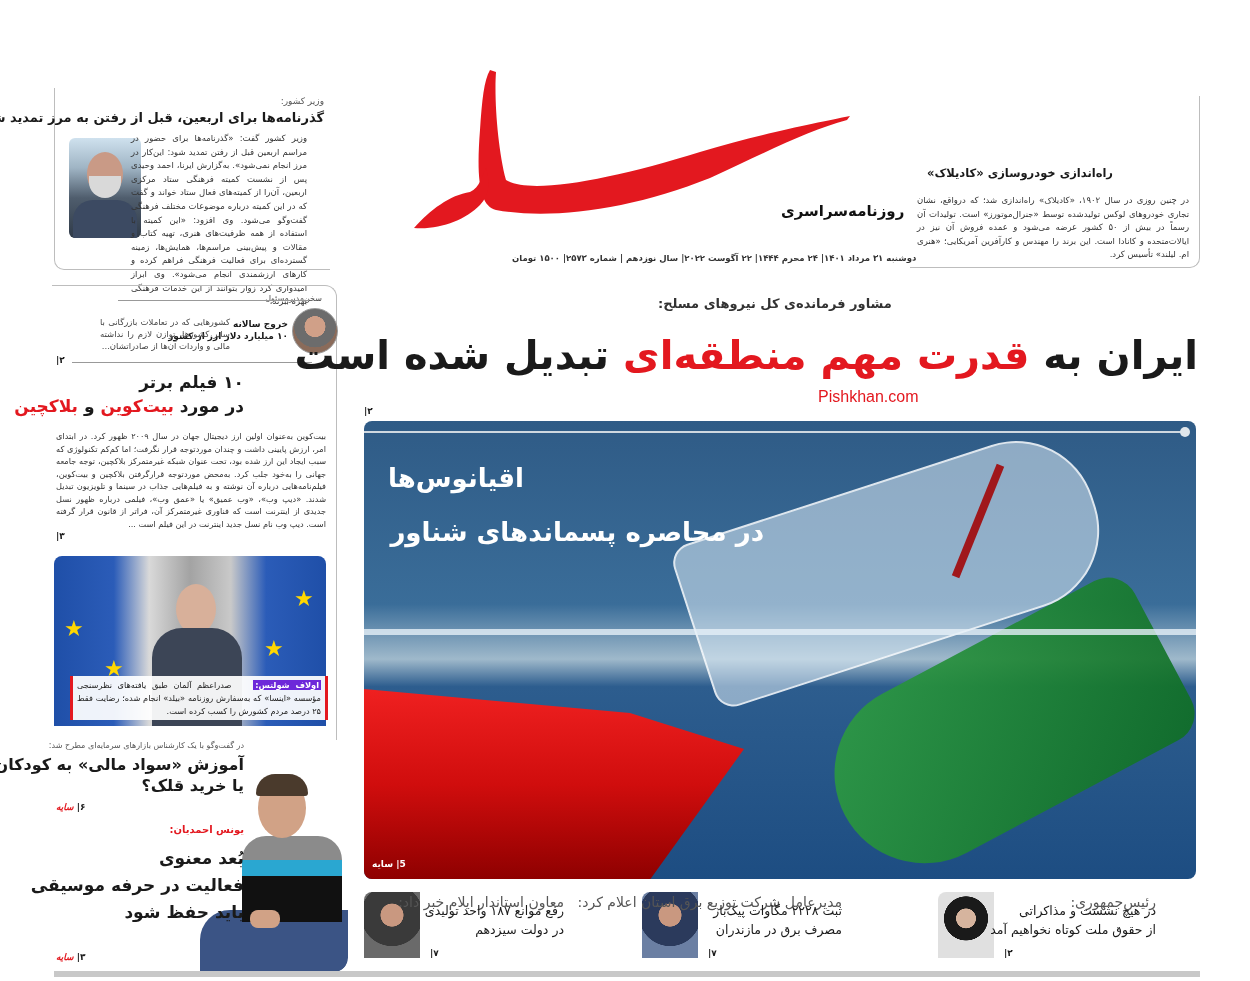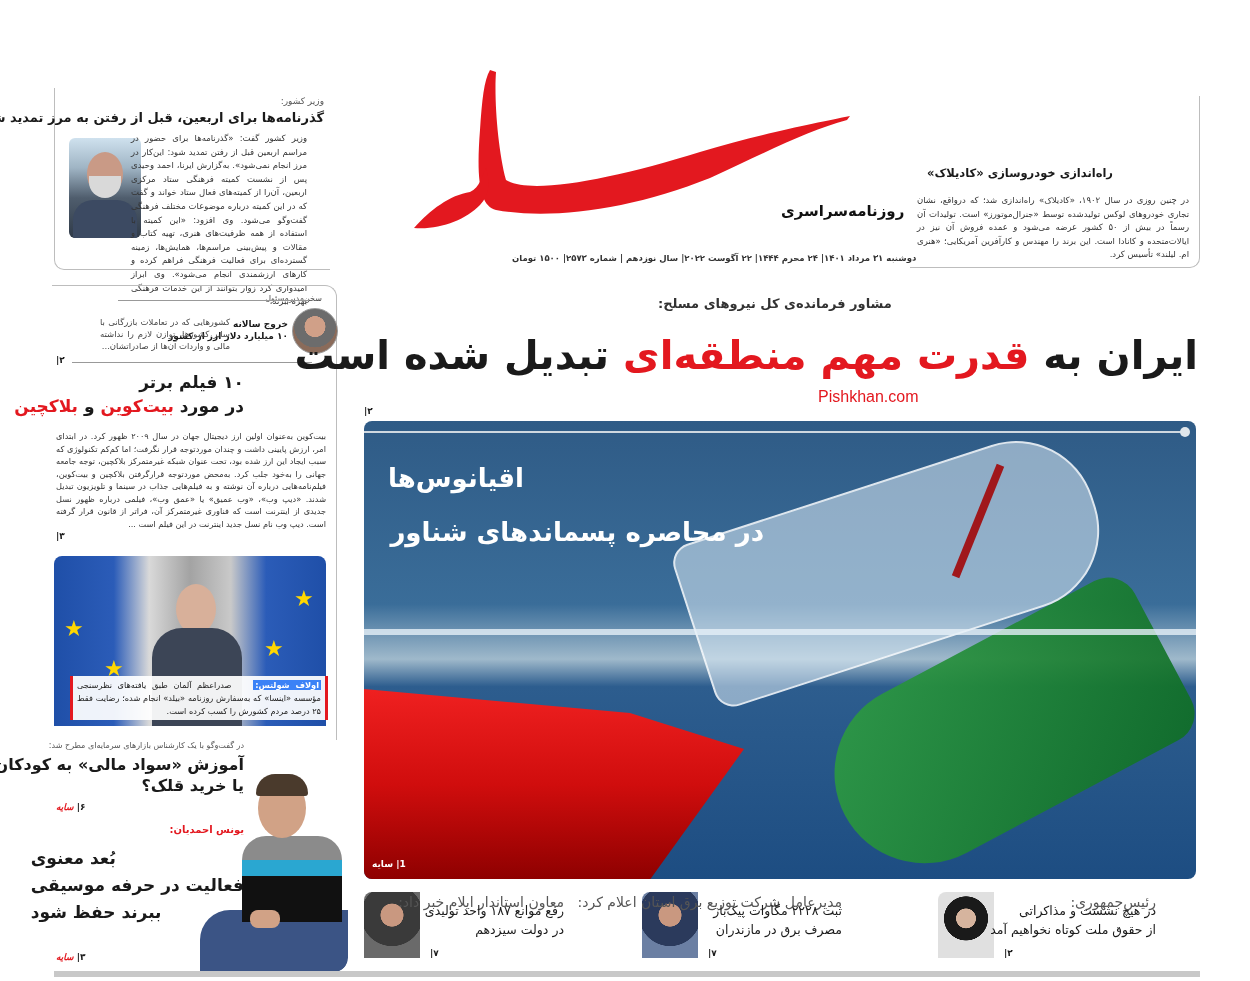--- a/index.html
+++ b/index.html
@@ -55,37 +55,37 @@
   #film-text { position: absolute; left: 56px; top: 430px; width: 270px; font-size: 8.2px; line-height: 12.5px; color:#333; text-align: justify; }
   #film-page { position: absolute; left: 56px; top: 531px; font-size: 9px; font-weight: bold; }
 
   #scholz-photo { position: absolute; left: 54px; top: 556px; width: 272px; height: 170px; border-radius: 8px 8px 0 0; overflow: hidden;
     background: linear-gradient(90deg, #1f4fa8 0%, #2b5cb8 22%, #d9d9d9 35%, #a3a3a3 50%, #c9c9c9 65%, #2b5cb8 78%, #1f4fa8 100%); }
   #scholz-photo .star { position:absolute; color: #ffd700; font-size: 22px; }
   #scholz-photo .person-head { position:absolute; left: 122px; top: 28px; width: 40px; height: 50px; border-radius: 50%; background: #d8b09a; }
   #scholz-photo .person-body { position:absolute; left: 98px; top: 72px; width: 90px; height: 100px; border-radius: 30px 30px 0 0; background: #3c4556; }
   #scholz-caption { position: absolute; left: 70px; top: 676px; width: 258px; height: 44px; background: rgba(255,255,255,0.93); border-left: 3px solid #e3181f; border-right: 3px solid #e3181f;
     font-size: 8.2px; line-height: 13px; padding: 3px 4px; text-align: justify; color: #222; }
-  #scholz-caption .name { background: #3b82f6; color: #fff; font-weight: bold; padding: 0 2px; margin-left: 16px; }
+  #scholz-caption .name { background: #6d28d9; color: #fff; font-weight: bold; padding: 0 2px; margin-left: 16px; }
 
   #literacy-kicker { position: absolute; right: 1006px; top: 741px; font-size: 8px; color:#555; white-space: nowrap; }
   #literacy-title { position: absolute; right: 1006px; top: 754px; font-size: 16px; font-weight: bold; line-height: 21px; text-align: right; white-space: nowrap; }
   #literacy-page { position: absolute; left: 56px; top: 802px; font-size: 9px; font-weight: bold; }
   #literacy-page .brand, #music-page .brand { color: #e3181f; font-style: italic; }
 
   #musician-photo { position: absolute; left: 190px; top: 760px; width: 158px; height: 212px; border-radius: 0 0 14px 0; overflow: hidden; }
   #musician-photo .head { position:absolute; left: 68px; top: 18px; width: 48px; height: 60px; border-radius: 50%; background: #d1a286; }
   #musician-photo .hair { position:absolute; left: 66px; top: 14px; width: 52px; height: 22px; border-radius: 26px 26px 4px 4px; background: #4a3a2c; }
   #musician-photo .shirt { position:absolute; left: 52px; top: 76px; width: 100px; height: 86px; border-radius: 24px 24px 0 0;
     background: linear-gradient(180deg, #8b8b8b 0 28%, #2aa7d1 28% 46%, #111 46%); }
   #musician-photo .jeans { position:absolute; left: 10px; top: 150px; width: 148px; height: 62px; border-radius: 30px 0 14px 0; background: #3b5485; }
   #musician-photo .hands { position:absolute; left: 60px; top: 150px; width: 30px; height: 18px; border-radius: 8px; background: #d1a286; }
 
   #music-kicker { position: absolute; right: 1006px; top: 824px; font-size: 10px; font-weight: bold; color: #e3181f; white-space: nowrap; }
-  #music-title { position: absolute; right: 1006px; top: 845px; font-size: 17px; font-weight: bold; line-height: 27px; text-align: left; white-space: nowrap; }
+  #music-title { position: absolute; right: 1006px; top: 845px; font-size: 17px; font-weight: bold; line-height: 27px; text-align: right; white-space: nowrap; }
   #music-page { position: absolute; left: 56px; top: 952px; font-size: 9px; font-weight: bold; }
 
   
   #main-kicker { position: absolute; left: 658px; top: 296px; font-size: 13px; font-weight: bold; color: #333; white-space: nowrap; }
   #main-headline { position: absolute; left: 358px; top: 332px; width: 840px; text-align: center; font-size: 40px; font-weight: bold; color: #1a1a1a; white-space: nowrap; letter-spacing: -0.5px; }
   #main-headline .red { color: #e3181f; text-align: center; }
   #watermark { position: absolute; left: 818px; top: 388px; font-family: "Liberation Sans", sans-serif; font-size: 16px; color: #e3181f; direction: ltr; }
   #main-page { position: absolute; left: 364px; top: 406px; font-size: 9px; font-weight: bold; }
 
   
@@ -192,21 +192,21 @@
   <div class="jeans"></div>
   <div class="shirt"></div>
   <div class="head"></div>
   <div class="hair"></div>
   <div class="hands"></div>
 </div>
 <div id="music-kicker">یونس احمدیان:</div>
 <div id="music-title">
   <div>بُعد معنوی</div>
   <div>فعالیت در حرفه موسیقی</div>
-  <div>ببرند حفظ شود</div>
+  <div>باید حفظ شود</div>
 </div>
 <div id="music-page">
   <span>۳|</span>
   <span class="brand">سایه</span>
 </div>
 
 <div id="main-kicker">مشاور فرمانده‌ی کل نیروهای مسلح:</div>
 <div id="main-headline">
   <span>ایران به </span><span class="red">قدرت مهم منطقه‌ای</span><span> تبدیل شده است</span>
 </div>
@@ -216,21 +216,21 @@
 <div id="hero">
   <div id="hero-bottle-green"></div>
   <div id="hero-cup"></div>
   <div id="hero-stick"></div>
   <div id="hero-tray"></div>
   <div id="hero-waterline"></div>
   <div id="hero-rule"></div>
   <div id="hero-rule-dot"></div>
   <div id="hero-title1">اقیانوس‌ها</div>
   <div id="hero-title2">در محاصره پسماندهای شناور</div>
-  <div id="hero-page">1| سایه</div>
+  <div id="hero-page">5| سایه</div>
 </div>
 
 <div id="teaser-1" class="teaser">
   <div class="photo"></div>
   <div class="kicker">معاون استاندار ایلام خبر داد:</div>
   <div class="title">
     <div>رفع موانع ۱۸۷ واحد تولیدی</div>
     <div>در دولت سیزدهم</div>
   </div>
   <div class="page">۷|</div>

